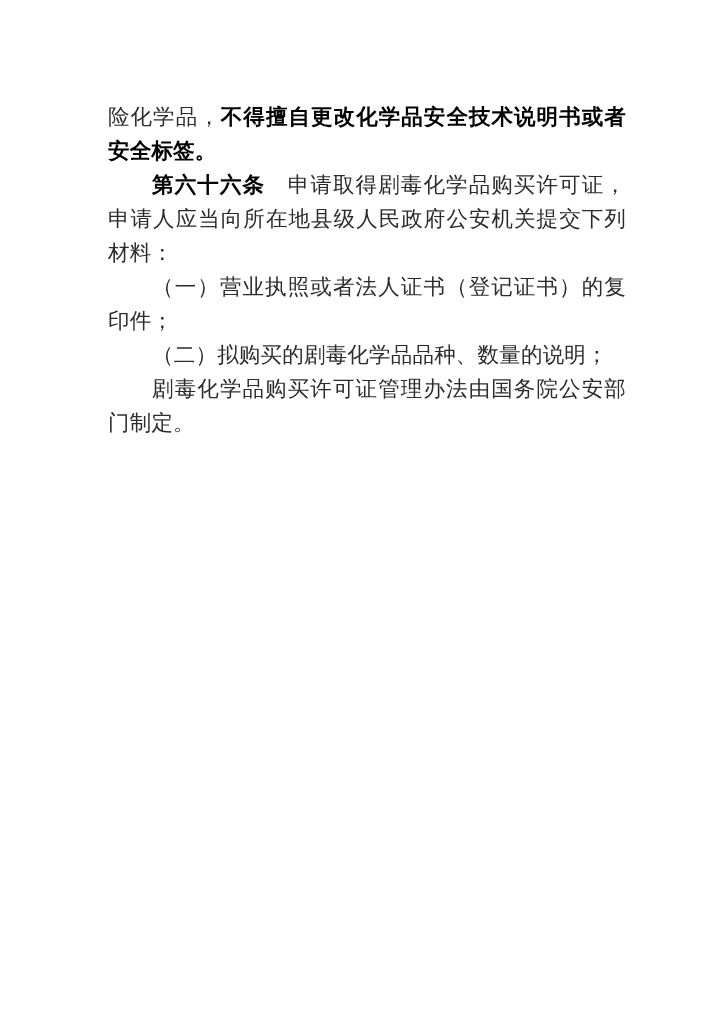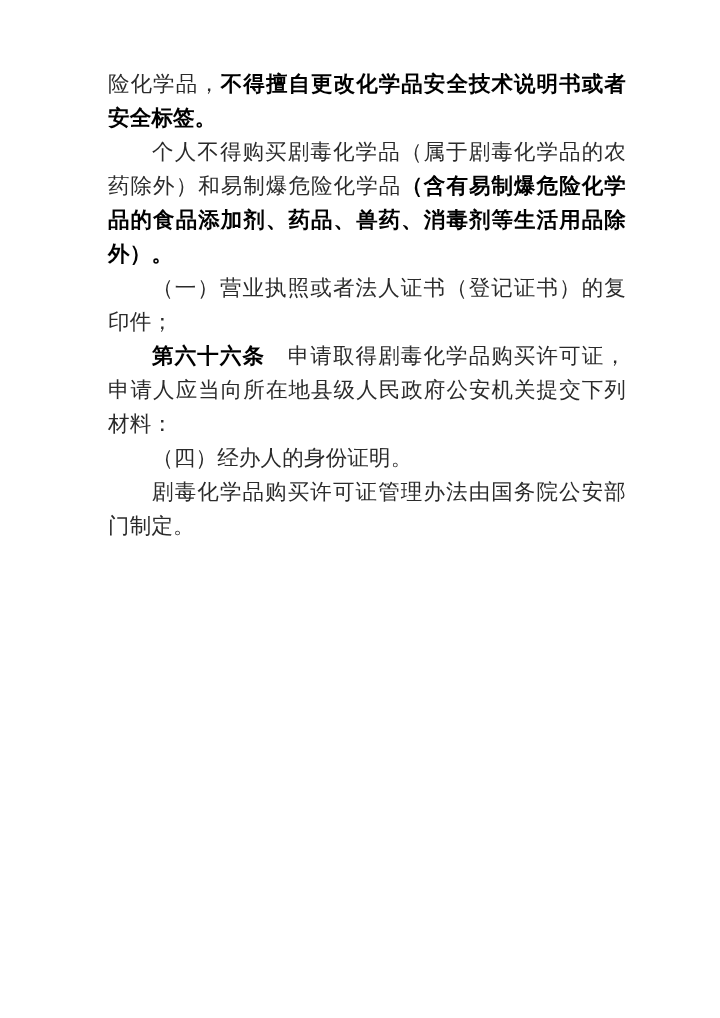--- a/index.html
+++ b/index.html
@@ -11,21 +11,21 @@
     height: 1018px;
     background: #ffffff;
     overflow: hidden;
     font-family: "Liberation Serif", serif;
   }
   .page {
     box-sizing: border-box;
     width: 587px;
     height: 1018px;
     background: #ffffff;
-    padding-top: 67px;
+    padding-top: 100px;
     padding-left: 108px;
   }
   .text-body {
     width: 518px;
   }
   p.para {
     margin: 0;
     padding: 0;
     font-size: 21.5px;
     line-height: 34px;
@@ -47,19 +47,18 @@
     font-weight: 700;
     color: #000000;
   }
 </style>
 </head>
 <body>
 
 <div class="page">
   <div class="text-body">
       <p class="para"><span class="run">险化学品，</span><span class="run b">不得擅自更改化学品安全技术说明书或者安全标签。</span></p>
-      <p class="para indent"><span class="run">个人不得购买剧毒化学品（属于剧毒化学品的农药除外）和易制爆危险化学品</span><span class="run b">（含有易制爆危险化学品的食品添加剂、药品、兽药、消毒剂等生活用品除外）。</span></p>
+      <p class="para indent"><span class="run b">第六十六条</span><span class="run">　申请取得剧毒化学品购买许可证，申请人应当向所在地县级人民政府公安机关提交下列材料：</span></p>
       <p class="para indent"><span class="run">（一）营业执照或者法人证书（登记证书）的复印件；</span></p>
-      <p class="para indent"><span class="run b">第六十六条</span><span class="run">　申请取得剧毒化学品购买许可证，申请人应当向所在地县级人民政府公安机关提交下列材料：</span></p>
-      <p class="para indent"><span class="run">（四）经办人的身份证明。</span></p>
+      <p class="para indent"><span class="run">（二）拟购买的剧毒化学品品种、数量的说明；</span></p>
       <p class="para indent"><span class="run">剧毒化学品购买许可证管理办法由国务院公安部门制定。</span></p>
     </div>
 </div>
 
 </body></html>

